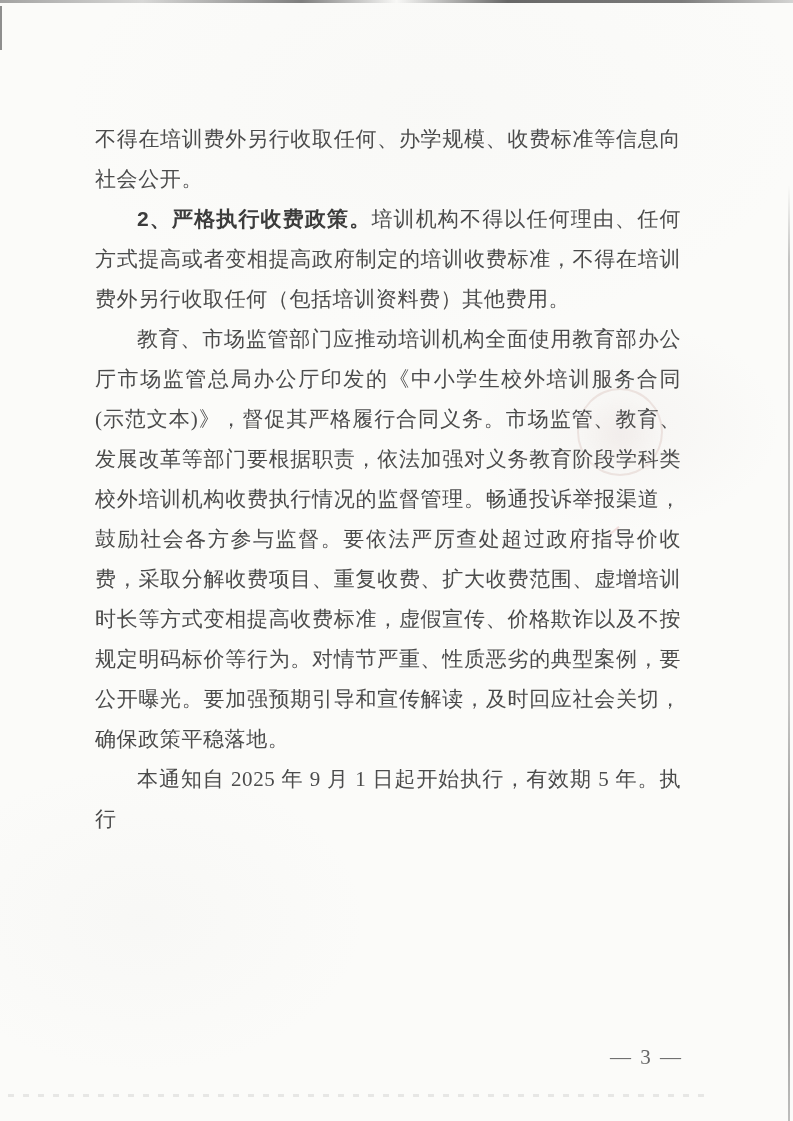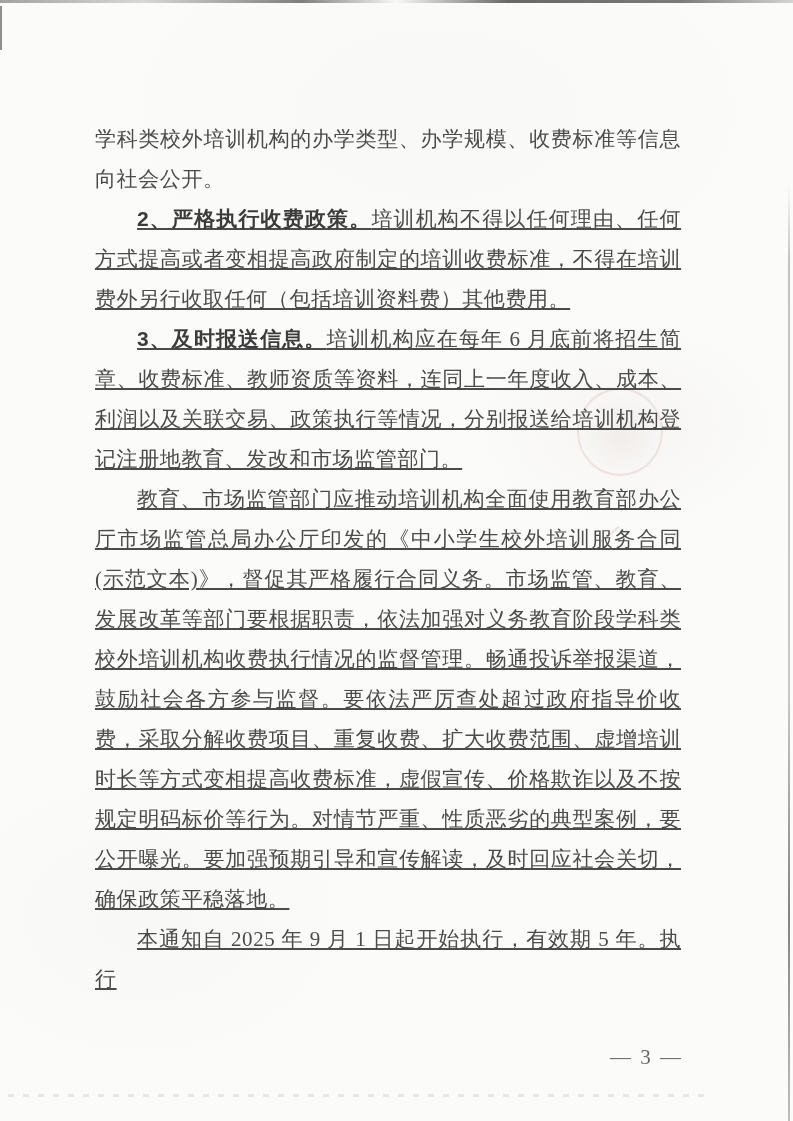--- a/index.html
+++ b/index.html
@@ -82,21 +82,20 @@
     letter-spacing: 0.6px;
     color: #4b4b4b;
     text-align: justify;
     text-justify: inter-character;
   }
   .doc-body p {
     margin: 0;
   }
   .doc-body p.indent {
     text-indent: 2em;
-    text-decoration: underline;
   }
   .doc-body .lead,
   .doc-body p.heading {
     font-family: "Liberation Sans", "DejaVu Sans", sans-serif;
     font-weight: 700;
     color: #3c3c3c;
   }
   .page-number {
     position: absolute;
     top: 1045px; left: 610px;
@@ -112,21 +111,20 @@
 
 <div class="page">
   <div class="edge-top"></div>
   <div class="edge-left"></div>
   <div class="edge-right"></div>
   <div class="specks-bottom"></div>
   <div class="stamp-ghost"></div>
   <div class="stamp-streak"></div>
 
   <div class="doc-body" id="doc-body">
-      <p class="">学科类校外培训机构的办学类型、办学规模、收费标准等信息向社会公开。</p>
+      <p class="">不得在培训费外另行收取任何、办学规模、收费标准等信息向社会公开。</p>
       <p class="indent"><span class="lead">2、严格执行收费政策。</span>培训机构不得以任何理由、任何方式提高或者变相提高政府制定的培训收费标准，不得在培训费外另行收取任何（包括培训资料费）其他费用。</p>
-      <p class="indent"><span class="lead">3、及时报送信息。</span>培训机构应在每年 6 月底前将招生简章、收费标准、教师资质等资料，连同上一年度收入、成本、利润以及关联交易、政策执行等情况，分别报送给培训机构登记注册地教育、发改和市场监管部门。</p>
       <p class="indent">教育、市场监管部门应推动培训机构全面使用教育部办公厅市场监管总局办公厅印发的《中小学生校外培训服务合同(示范文本)》，督促其严格履行合同义务。市场监管、教育、发展改革等部门要根据职责，依法加强对义务教育阶段学科类校外培训机构收费执行情况的监督管理。畅通投诉举报渠道，鼓励社会各方参与监督。要依法严厉查处超过政府指导价收费，采取分解收费项目、重复收费、扩大收费范围、虚增培训时长等方式变相提高收费标准，虚假宣传、价格欺诈以及不按规定明码标价等行为。对情节严重、性质恶劣的典型案例，要公开曝光。要加强预期引导和宣传解读，及时回应社会关切，确保政策平稳落地。</p>
       <p class="indent">本通知自 2025 年 9 月 1 日起开始执行，有效期 5 年。执行</p>
     </div>
 
   <div class="page-number">— 3 —</div>
 </div>
 
 </body></html>

